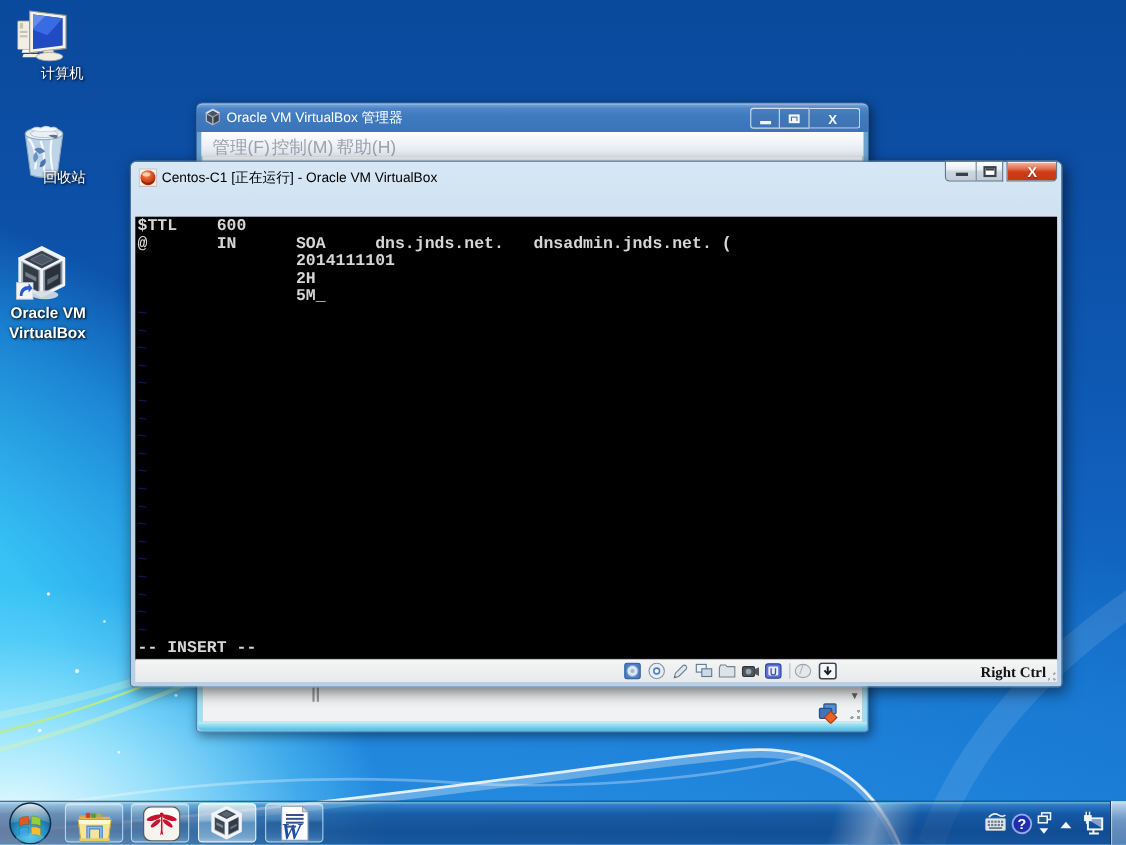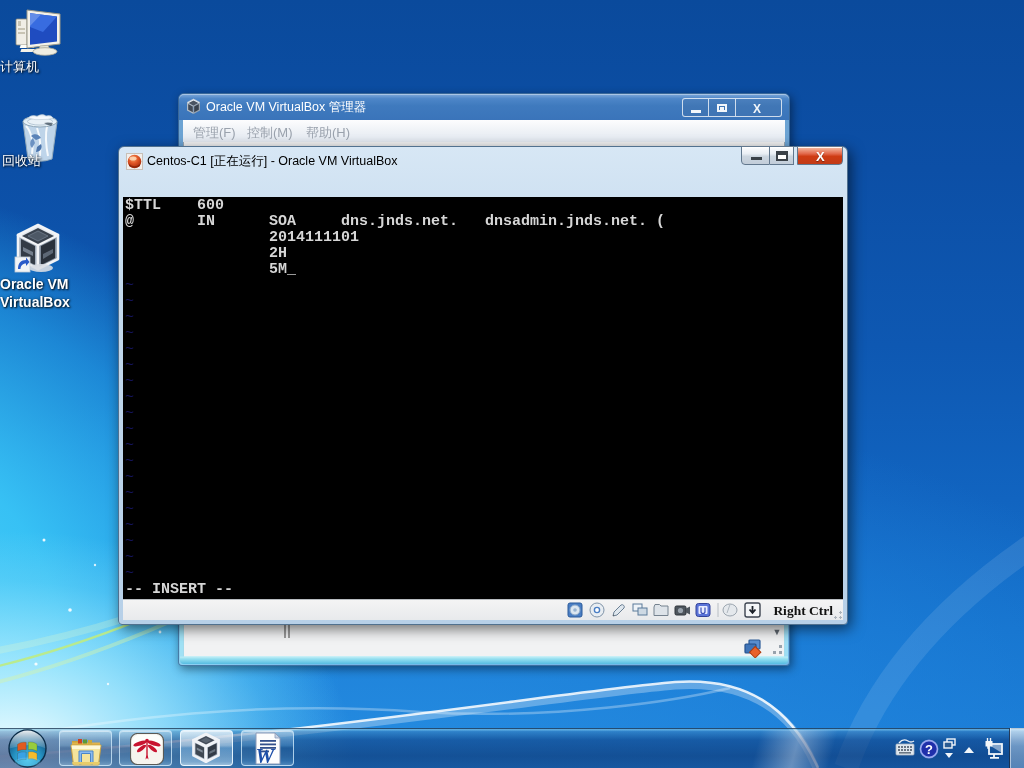--- a/index.html
+++ b/index.html
@@ -6,40 +6,40 @@
 html,body { width:1024px; height:768px; overflow:hidden; font-family:"Liberation Sans", sans-serif; }
 #desk { position:relative; width:1024px; height:768px; overflow:hidden;
   background:
     radial-gradient(ellipse 430px 280px at 10px 755px, rgba(245,254,255,0.98) 0%, rgba(185,240,255,0.7) 36%, rgba(135,220,250,0.3) 62%, rgba(135,220,250,0) 80%),
     radial-gradient(ellipse 620px 540px at -190px 640px, rgba(82,216,252,0.98) 0%, rgba(58,200,248,0.92) 40%, rgba(40,174,242,0.55) 68%, rgba(40,174,242,0) 86%),
     radial-gradient(ellipse 1150px 600px at 38% 112%, rgba(42,148,230,0.85) 0%, rgba(32,132,222,0.5) 55%, rgba(32,132,222,0) 80%),
     linear-gradient(180deg, #0a4a9c 0%, #0c4fa6 22%, #0e58b2 45%, #1164c0 65%, #1572cc 82%, #1a7cd4 100%);
 }
 .abs { position:absolute; }
 
-.dlabel { position:absolute; color:#fff; font-size:13px; text-align:left; text-shadow:1px 1px 2px rgba(0,0,0,0.85), 0 0 3px rgba(0,0,0,0.5); line-height:15px; }
+.dlabel { position:absolute; color:#fff; font-size:13px; text-align:right; text-shadow:1px 1px 2px rgba(0,0,0,0.85), 0 0 3px rgba(0,0,0,0.5); line-height:15px; }
 
 #backwin { position:absolute; left:178px; top:93px; width:612px; height:573px;
   background:rgba(168,216,240,0.62); border:1px solid rgba(25,65,115,0.6); border-radius:6px 6px 4px 4px;
   box-shadow:2px 3px 10px rgba(0,0,0,0.45); }
 #backwin .titlebar { position:absolute; left:0; top:0; right:0; height:26px;
   background:linear-gradient(180deg,#7fa9da 0%, #4d86c8 18%, #3f7abe 45%, #3a74ba 100%); box-shadow:inset 0 1px 0 rgba(255,255,255,0.35);
   border-radius:5px 5px 0 0; }
 #backwin .title { position:absolute; left:27px; top:4.5px; color:#fff; font-size:12.5px; }
 #bw-btns { position:absolute; right:7px; top:4px; height:19px; display:flex; }
 #bw-btns .b { width:27px; height:19px; border:1px solid rgba(255,255,255,0.75); background:rgba(70,110,160,0.25); position:relative; }
 #bw-btns .b1 { border-radius:3px 0 0 3px; }
 #bw-btns .b2 { border-left:none; }
 #bw-btns .b3 { width:46px; border-left:none; border-radius:0 3px 3px 0; }
 #backwin .menubar { position:absolute; left:4px; right:4px; top:26px; height:22px;
   background:linear-gradient(180deg,#fdfdfe 0%, #f0f3f7 45%, #e2e8f0 100%); }
-#backwin .menubar span { color:#9aa2ad; font-size:13px; position:absolute; top:4px; }
+#backwin .menubar span { color:#9aa2ad; font-size:16px; position:absolute; top:4px; }
 #backwin .content { position:absolute; left:4px; right:4px; top:48px; bottom:8px; background:#f1f2f3; border:1px solid #9aa8b4; border-top:none; }
 
-#frontwin { position:absolute; left:118px; top:146px; width:730px; height:479px;
+#frontwin { position:absolute; left:118px; top:146px; width:848px; height:479px;
   background:linear-gradient(180deg,#d7e7f5 0%, #c2d8ec 30%, #b7d0e8 100%);
   border:1px solid #51718f; border-radius:6px 6px 4px 4px;
   box-shadow:3px 4px 14px rgba(0,0,0,0.55); }
 #frontwin .title { position:absolute; left:28px; top:6px; color:#000; font-size:12.5px; }
 #fw-btns { position:absolute; right:4px; top:-1px; height:19px; display:flex; }
 #fw-btns .cb { width:29px; height:19px; border:1px solid #62788e; position:relative;
   background:linear-gradient(180deg,#fdfeff 0%,#e9eef4 40%,#ccd6e0 55%,#c2cdd9 100%);
   box-shadow:inset 0 1px 0 rgba(255,255,255,0.9); }
 #fw-btns .cb.red { width:46px;
   background:linear-gradient(180deg,#f5c0a8 0%,#e2674a 40%,#cf3c14 55%,#c23a16 100%); }

